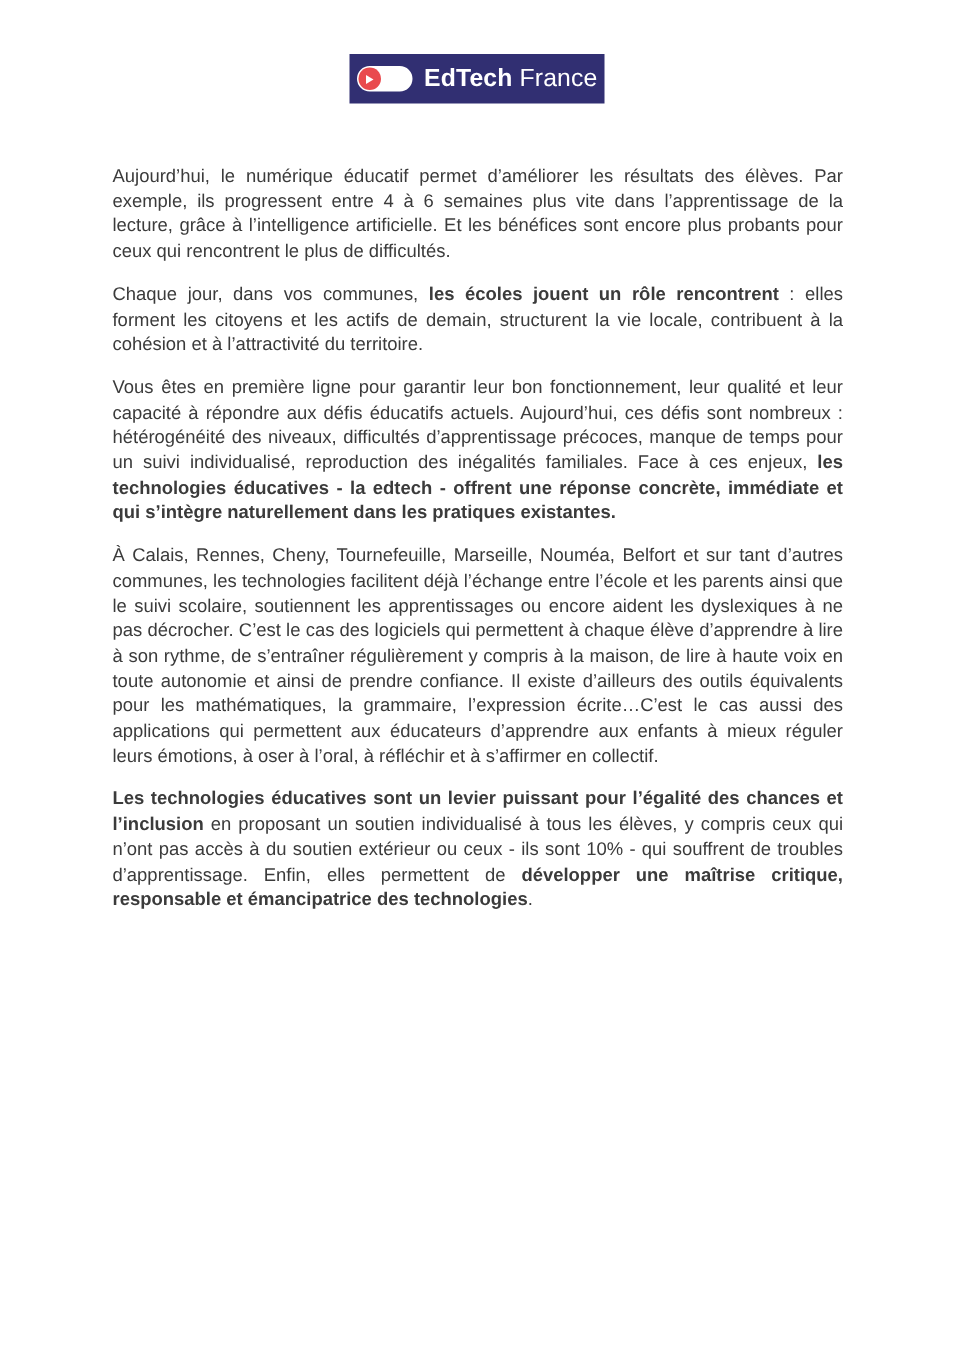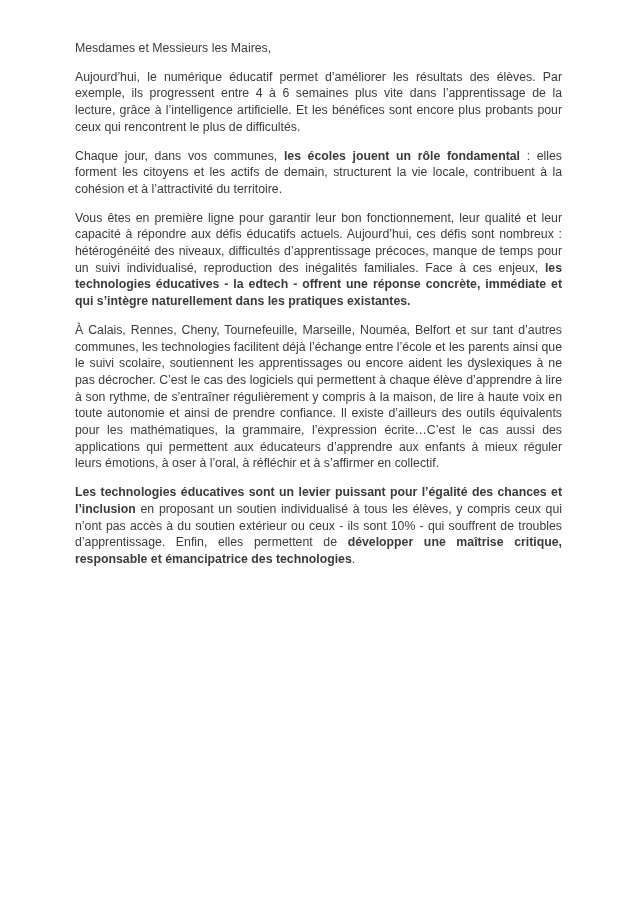--- a/index.html
+++ b/index.html
@@ -92,24 +92,31 @@
     text-align: justify;
   }
   .letter p.salutation { text-align: left; }
   .letter .b { font-weight: 700; }
 </style>
 </head>
 <body>
 
 <div class="page">
 
+  <div class="logo">
+    <span class="play-pill">
+      <span class="play-circle">
+        <span class="play-triangle"></span>
+      </span>
+    </span>
+    <span class="brand"><span class="bold-part">EdTech</span> <span>France</span></span>
+  </div>
 
 
   <div class="letter">
-    <p class="salutation">Mesdames et Messieurs les Maires,</p>
     <p><span>Aujourd’hui, le numérique éducatif permet d’améliorer les résultats des élèves. Par exemple, ils progressent entre 4 à 6 semaines plus vite dans l’apprentissage de la lecture, grâce à l’intelligence artificielle. Et les bénéfices sont encore plus probants pour ceux qui rencontrent le plus de difficultés.</span></p>
-    <p><span>Chaque jour, dans vos communes, </span><span class="b">les écoles jouent un rôle fondamental</span><span> : elles forment les citoyens et les actifs de demain, structurent la vie locale, contribuent à la cohésion et à l’attractivité du territoire.</span></p>
+    <p><span>Chaque jour, dans vos communes, </span><span class="b">les écoles jouent un rôle rencontrent</span><span> : elles forment les citoyens et les actifs de demain, structurent la vie locale, contribuent à la cohésion et à l’attractivité du territoire.</span></p>
     <p><span>Vous êtes en première ligne pour garantir leur bon fonctionnement, leur qualité et leur capacité à répondre aux défis éducatifs actuels. Aujourd’hui, ces défis sont nombreux : hétérogénéité des niveaux, difficultés d’apprentissage précoces, manque de temps pour un suivi individualisé, reproduction des inégalités familiales. Face à ces enjeux, </span><span class="b">les technologies éducatives - la edtech - offrent une réponse concrète, immédiate et qui s’intègre naturellement dans les pratiques existantes.</span></p>
     <p><span>À Calais, Rennes, Cheny, Tournefeuille, Marseille, Nouméa, Belfort et sur tant d’autres communes, les technologies facilitent déjà l’échange entre l’école et les parents ainsi que le suivi scolaire, soutiennent les apprentissages ou encore aident les dyslexiques à ne pas décrocher. C’est le cas des logiciels qui permettent à chaque élève d’apprendre à lire à son rythme, de s’entraîner régulièrement y compris à la maison, de lire à haute voix en toute autonomie et ainsi de prendre confiance. Il existe d’ailleurs des outils équivalents pour les mathématiques, la grammaire, l’expression écrite…C’est le cas aussi des applications qui permettent aux éducateurs d’apprendre aux enfants à mieux réguler leurs émotions, à oser à l’oral, à réfléchir et à s’affirmer en collectif.</span></p>
     <p><span class="b">Les technologies éducatives sont un levier puissant pour l’égalité des chances et l’inclusion</span><span> en proposant un soutien individualisé à tous les élèves, y compris ceux qui n’ont pas accès à du soutien extérieur ou ceux - ils sont 10% - qui souffrent de troubles d’apprentissage. Enfin, elles permettent de </span><span class="b">développer une maîtrise critique, responsable et émancipatrice des technologies</span><span>.</span></p>
   </div>
 
 </div>
 
 </body></html>

